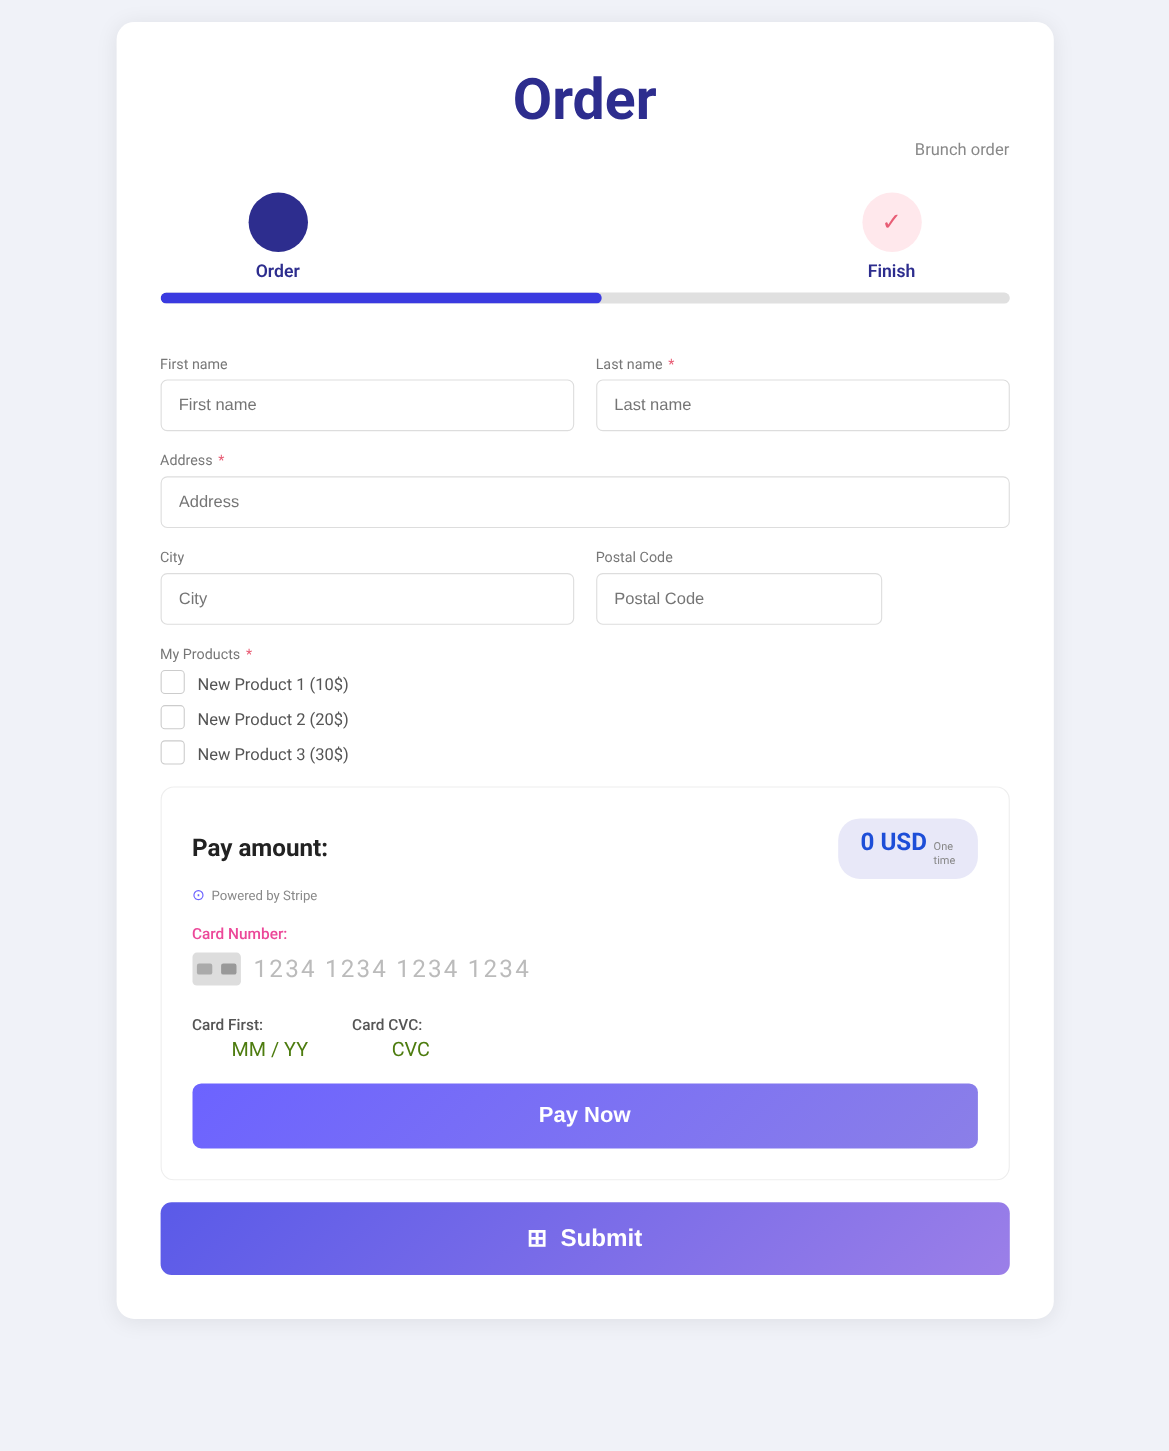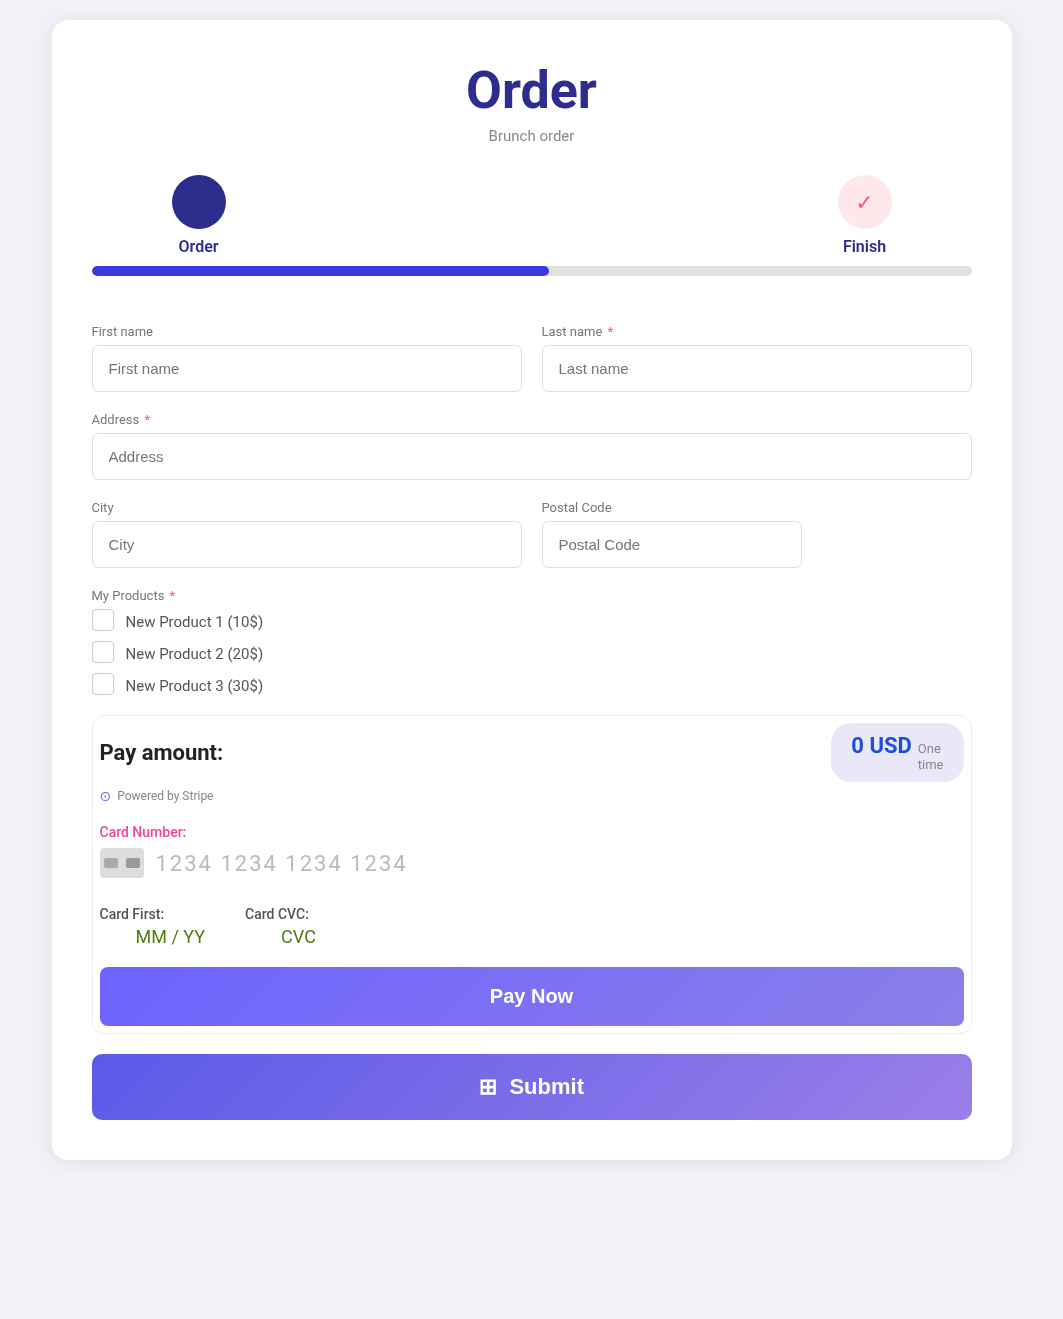--- a/index.html
+++ b/index.html
@@ -8,33 +8,33 @@
       font-family: -apple-system, BlinkMacSystemFont, 'Segoe UI', Roboto, sans-serif;
       display: flex;
       justify-content: center;
       align-items: flex-start;
       min-height: 100vh;
       padding: 20px;
     }
     .page-container {
       background: #fff;
       border-radius: 16px;
-      width: 960px;
+      width: 852px;
       padding: 40px 40px 40px 40px;
       box-shadow: 0 2px 20px rgba(0,0,0,0.08);
     }
     .page-title {
       text-align: center;
       font-size: 52px;
       font-weight: 700;
       color: #2d2d8e;
       margin-bottom: 6px;
     }
     .page-subtitle {
-      text-align: center;
+      text-align: right;
       color: #888;
       font-size: 15px;
       margin-bottom: 30px;
     }
     .steps-container {
       display: flex;
       align-items: flex-start;
       justify-content: space-between;
       position: relative;
       margin-bottom: 10px;
@@ -137,21 +137,21 @@
       -webkit-appearance: none;
     }
     .product-text {
       font-size: 15px;
       color: #555;
     }
     .payment-section {
       background: #fff;
       border: 1px solid #eee;
       border-radius: 12px;
-      padding: 7px;
+      padding: 28px;
       margin-bottom: 20px;
     }
     .pay-amount-row {
       display: flex;
       align-items: center;
       justify-content: space-between;
       margin-bottom: 6px;
     }
     .pay-amount-label {
       font-size: 22px;
@@ -165,21 +165,21 @@
       display: flex;
       align-items: baseline;
       gap: 6px;
     }
     .amount-value {
       font-size: 22px;
       font-weight: 700;
       color: #1d4ed8;
     }
     .amount-suffix {
-      font-size: 13px;
+      font-size: 10px;
       color: #888;
       line-height: 1.2;
     }
     .stripe-powered {
       display: flex;
       align-items: center;
       gap: 6px;
       font-size: 12px;
       color: #888;
       margin-bottom: 20px;

